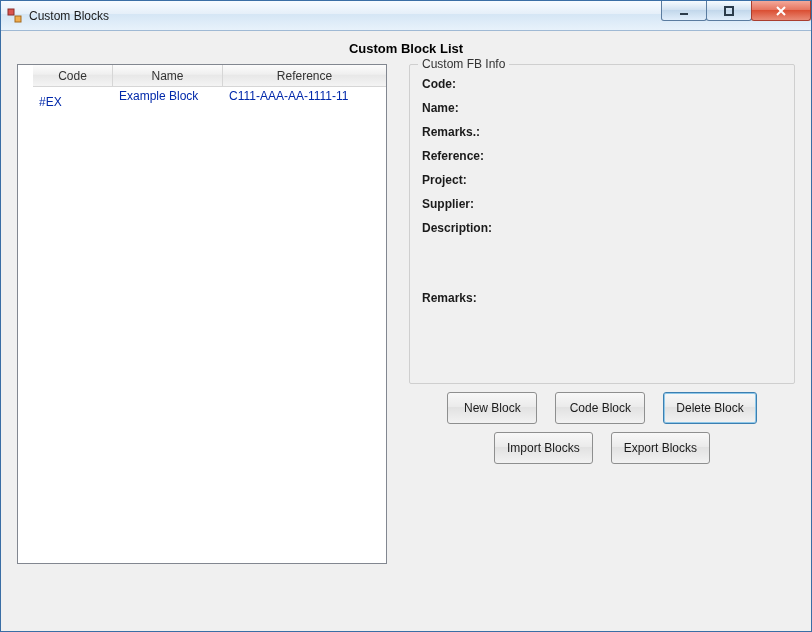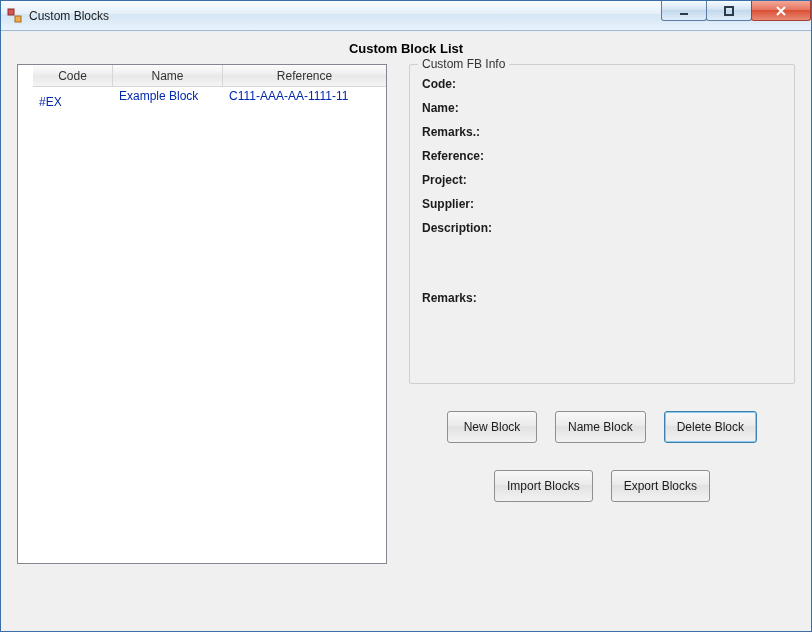--- a/index.html
+++ b/index.html
@@ -45,21 +45,21 @@
   .col-code { width:80px; }
   .col-name { width:110px; }
   .col-ref  { flex:1; border-right:none; }
   .listbody { }
   .row { display:flex; height:18px; align-items:center; color:#0028aa; }
   .row .cell { overflow:hidden; text-overflow:ellipsis; white-space:nowrap; padding:0 6px; }
   .row .cell.code { width:80px;margin-top:12px; }
   .row .cell.name { width:110px; }
   .row .cell.ref  { flex:1; }
 
-  .rightside { flex:1; display:flex; flex-direction:column; gap:23px; }
+  .rightside { flex:1; display:flex; flex-direction:column; gap:4px; }
 
   .groupbox {
     border:1px solid #cfcfcf; border-radius:2px; padding:10px 12px 12px 12px; position:relative;
     height:320px;
   }
   .groupbox .legend {
     position:absolute; top:-8px; left:8px; background:#f0f0f0; padding:0 4px; color:#333;
   }
   .fieldrow { display:flex; margin:2px 0 10px; }
   .fieldrow .lbl { font-weight:bold; color:#1b1b1b; width:auto; }
@@ -160,21 +160,21 @@
               <span class="val"></span>
             </div>
           <div class="fieldrow">
               <span class="lbl">Remarks:</span>
               <span class="val"></span>
             </div>
         </div>
 
         <div class="btnrow">
           <button class="btn">New Block</button>
-          <button class="btn">Name Block</button>
+          <button class="btn">Code Block</button>
           <button class="btn focus">Delete Block</button>
         </div>
         <div class="btnrow">
           <button class="btn">Import Blocks</button>
           <button class="btn">Export Blocks</button>
         </div>
       </div>
 
     </div>
   </div>

